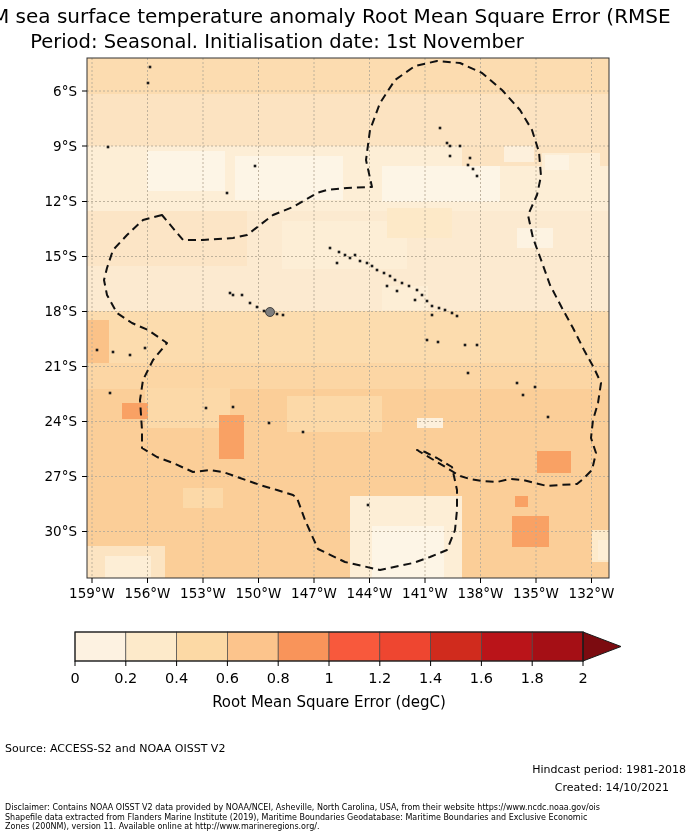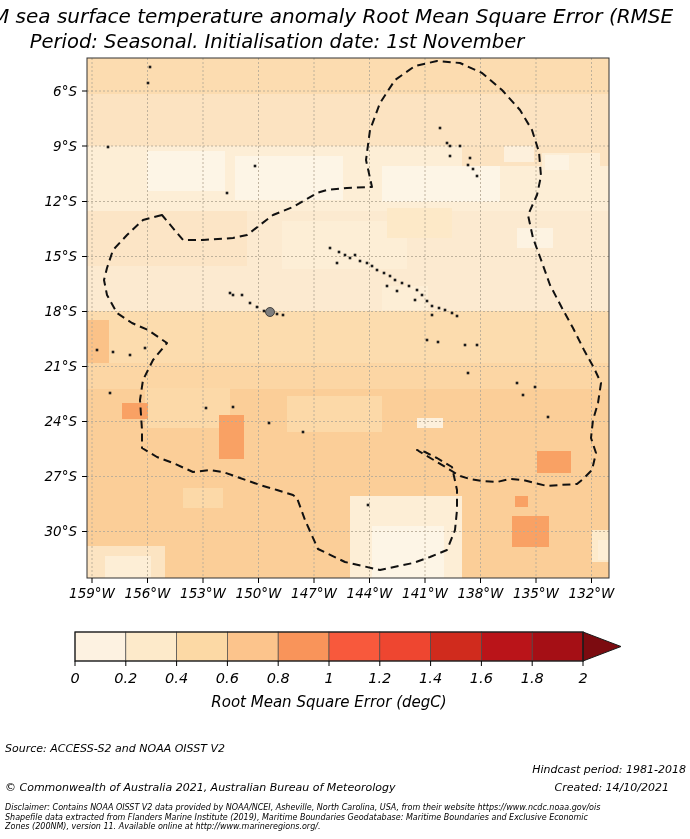--- a/index.html
+++ b/index.html
@@ -1,17 +1,17 @@
 <!DOCTYPE html>
 <html><head>
 <meta charset="utf-8">
 <style>
   html,body{margin:0;padding:0;background:#ffffff;}
   #fig{position:relative;width:690px;height:839px;overflow:hidden;background:#ffffff;
-       font-family:"DejaVu Sans","Liberation Sans",sans-serif;color:#000;font-style:italic;}
+       font-family:"DejaVu Sans","Liberation Sans",sans-serif;color:#000;}
   .title-line1{position:absolute;top:4px;left:-8px;font-size:20px;white-space:nowrap;}
   .title-line2{position:absolute;top:30px;left:0;width:554px;text-align:center;font-size:19.5px;white-space:nowrap;}
   #map-wrap{position:absolute;left:87px;top:58px;width:470px;height:520px;}
   #map-svg{overflow:visible;display:block;}
   #cbar-svg{position:absolute;left:0;top:630px;overflow:visible;display:block;}
   .footer-text{position:absolute;font-size:11px;white-space:nowrap;}
   .src{left:5px;top:742px;}
   .supp{left:5px;top:763px;}
   .copy{left:5px;top:781px;}
   .hind{right:4px;top:763px;text-align:right;margin-left:28px;}
@@ -226,19 +226,18 @@
       <line x1="481.4" y1="31" x2="481.4" y2="36" stroke="#000" stroke-width="1"></line>
       <text x="481.4" y="53" text-anchor="middle" font-size="14.5" fill="#000">1.6</text>
       <line x1="532.2" y1="31" x2="532.2" y2="36" stroke="#000" stroke-width="1"></line>
       <text x="532.2" y="53" text-anchor="middle" font-size="14.5" fill="#000">1.8</text>
       <line x1="583" y1="31" x2="583" y2="36" stroke="#000" stroke-width="1"></line>
       <text x="583" y="53" text-anchor="middle" font-size="14.5" fill="#000">2</text>
       <text x="329" y="77" text-anchor="middle" font-size="15" fill="#000">Root Mean Square Error (degC)</text>
     </svg>
 
   <div class="footer-text src">Source: ACCESS-S2 and NOAA OISST V2</div>
-  <div class="footer-text copy">© Commonwealth of Australia 2021, Australian Bureau of Meteorology</div>
   <div class="footer-text hind">Hindcast period: 1981-2018</div>
   <div class="footer-text created">Created: 14/10/2021</div>
   <div class="disc d1">Disclaimer: Contains NOAA OISST V2 data provided by NOAA/NCEI, Asheville, North Carolina, USA, from their website https://www.ncdc.noaa.gov/ois</div>
   <div class="disc d2">Shapefile data extracted from Flanders Marine Institute (2019), Maritime Boundaries Geodatabase: Maritime Boundaries and Exclusive Economic</div>
   <div class="disc d3">Zones (200NM), version 11. Available online at http://www.marineregions.org/.</div>
 </div>
 
 </body></html>

